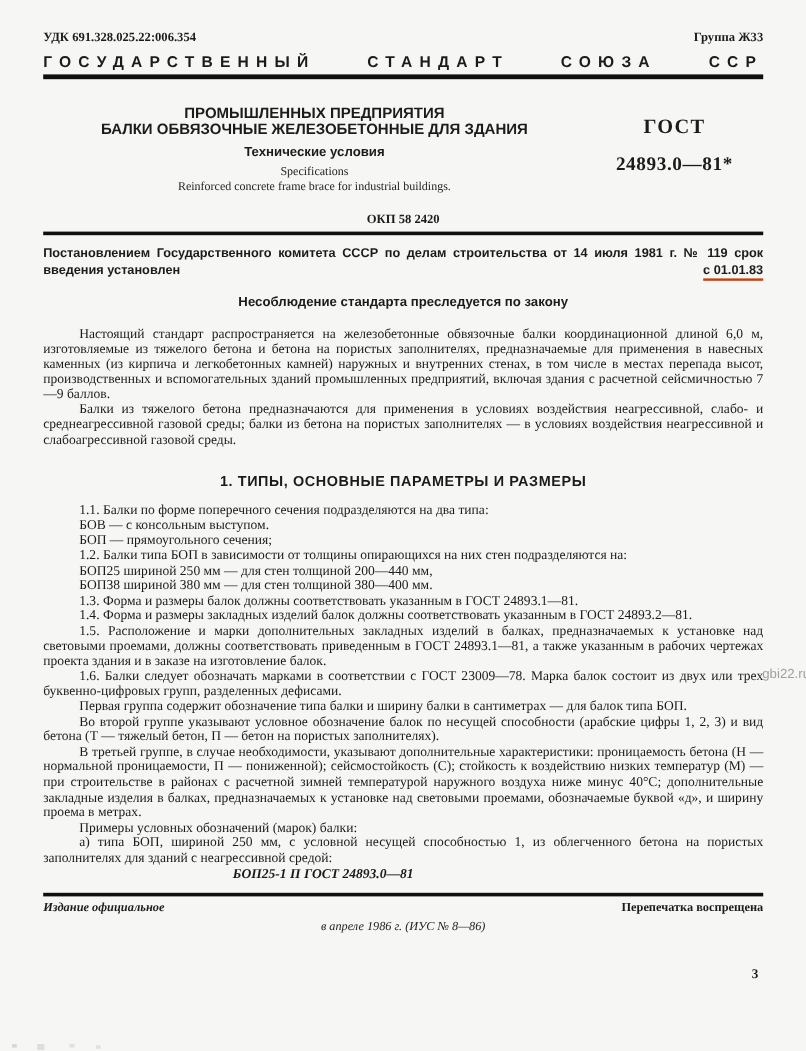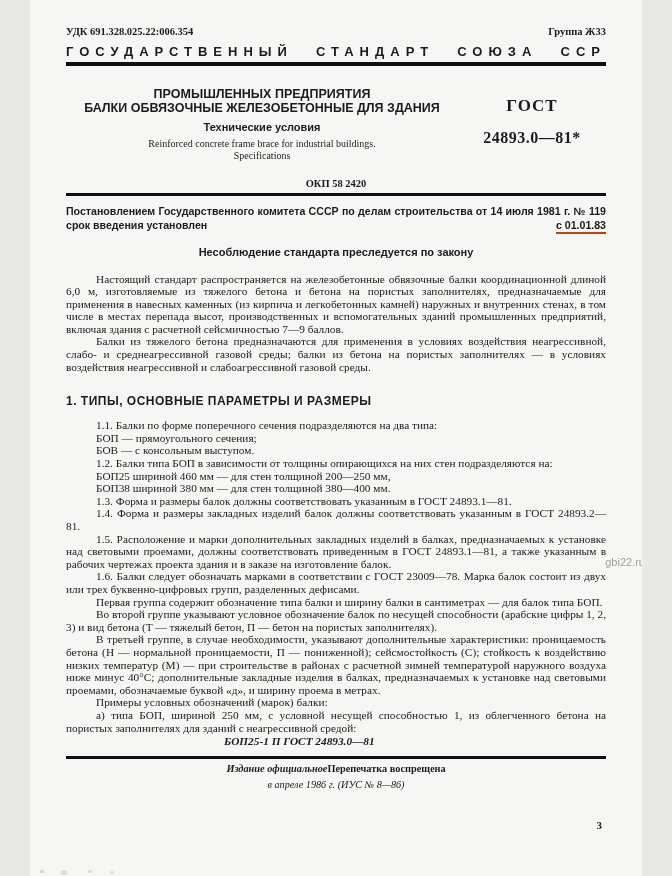--- a/index.html
+++ b/index.html
@@ -3,21 +3,21 @@
 <meta charset="utf-8">
 <style>
   html,body{margin:0;padding:0;}
   body{
     background:#e8e8e6;
     font-family:"Liberation Serif", serif;
     -webkit-font-smoothing:antialiased;
   }
   .page{
     position:relative;
-    width:612px;height:876px;
+    width:672px;height:876px;
     margin:0 auto;
     background:#f6f6f4;
     color:#1b1b1b;
     box-sizing:border-box;
     padding:26px 36px 0 36px;
     overflow:hidden;
   }
   .row{display:flex;justify-content:space-between;align-items:baseline;}
   .udk-row{font-family:"Liberation Serif",serif;font-weight:bold;font-size:10.5px;}
   .masthead{
@@ -64,30 +64,30 @@
     font-family:"Liberation Sans",sans-serif;
     font-weight:bold;font-size:11px;
   }
   .body-copy{margin-top:15px;}
   p.para{
     margin:0;font-size:11.3px;line-height:12.6px;
     text-align:justify;text-indent:30px;
   }
   p.para.noj{text-align:left;}
   .sec-heading{
-    margin:21px 0 11px 0;
+    margin:21px 0 11px 0;text-align:center;
     font-family:"Liberation Sans",sans-serif;
     font-weight:bold;font-size:12px;letter-spacing:.5px;
   }
   .example-mark{
     margin-left:158px;margin-top:1px;
     font-style:italic;font-weight:600;font-size:11.3px;
   }
   .footer-row{
-    display:flex;justify-content:center;align-items:baseline;
+    display:flex;justify-content:space-between;align-items:baseline;
     margin-top:4px;font-size:10.3px;font-weight:bold;
   }
   .official{font-style:italic;}
   .footnote{
     margin-top:5px;text-align:center;
     font-style:italic;font-size:10.2px;line-height:12.5px;color:#222;
   }
   .pageno{margin-top:27px;text-align:right;font-weight:bold;font-size:11px;padding-right:4px;}
   .watermark{
     position:absolute;right:-3px;top:556px;
@@ -118,22 +118,22 @@
   <div class="rule r1"></div>
 
   <div class="title-row">
     <div class="title-col">
       <div class="doc-title">
         <div>ПРОМЫШЛЕННЫХ ПРЕДПРИЯТИЯ</div>
         <div>БАЛКИ ОБВЯЗОЧНЫЕ ЖЕЛЕЗОБЕТОННЫЕ ДЛЯ ЗДАНИЯ</div>
       </div>
       <div class="doc-subtitle">Технические условия</div>
       <div class="doc-title-en">
+        <div>Specifications</div>
         <div>Reinforced concrete frame brace for industrial buildings.</div>
-        <div>Specifications</div>
       </div>
     </div>
     <div class="gost-col">
       <div class="gost-label">ГОСТ</div>
       <div class="gost-number">24893.0—81*</div>
     </div>
   </div>
 
   <div class="okp">ОКП 58 2420</div>
   <div class="rule r2"></div>
@@ -147,24 +147,24 @@
 
   <div class="body-copy">
     <p class="para">Настоящий стандарт распространяется на железобетонные обвязочные балки координационной длиной 6,0 м, изготовляемые из тяжелого бетона и бетона на пористых заполнителях, предназначаемые для применения в навесных каменных (из кирпича и легкобетонных камней) наружных и внутренних стенах, в том числе в местах перепада высот, производственных и вспомогательных зданий промышленных предприятий, включая здания с расчетной сейсмичностью 7—9 баллов.</p>
     <p class="para">Балки из тяжелого бетона предназначаются для применения в условиях воздействия неагрессивной, слабо- и среднеагрессивной газовой среды; балки из бетона на пористых заполнителях — в условиях воздействия неагрессивной и слабоагрессивной газовой среды.</p>
   </div>
 
   <div class="sec-heading">1. ТИПЫ, ОСНОВНЫЕ ПАРАМЕТРЫ И РАЗМЕРЫ</div>
 
   <div>
     <p class="para">1.1. Балки по форме поперечного сечения подразделяются на два типа:</p>
+    <p class="para noj">БОВ — с консольным выступом.</p>
     <p class="para noj">БОП — прямоугольного сечения;</p>
-    <p class="para noj">БОВ — с консольным выступом.</p>
     <p class="para">1.2. Балки типа БОП в зависимости от толщины опирающихся на них стен подразделяются на:</p>
-    <p class="para noj">БОП25 шириной 460 мм — для стен толщиной 200—250 мм,</p>
+    <p class="para noj">БОП25 шириной 250 мм — для стен толщиной 200—440 мм,</p>
     <p class="para noj">БОП38 шириной 380 мм — для стен толщиной 380—400 мм.</p>
     <p class="para">1.3. Форма и размеры балок должны соответствовать указанным в ГОСТ 24893.1—81.</p>
     <p class="para">1.4. Форма и размеры закладных изделий балок должны соответствовать указанным в ГОСТ 24893.2—81.</p>
     <p class="para">1.5. Расположение и марки дополнительных закладных изделий в балках, предназначаемых к установке над световыми проемами, должны соответствовать приведенным в ГОСТ 24893.1—81, а также указанным в рабочих чертежах проекта здания и в заказе на изготовление балок.</p>
     <p class="para">1.6. Балки следует обозначать марками в соответствии с ГОСТ 23009—78. Марка балок состоит из двух или трех буквенно-цифровых групп, разделенных дефисами.</p>
     <p class="para">Первая группа содержит обозначение типа балки и ширину балки в сантиметрах — для балок типа БОП.</p>
     <p class="para">Во второй группе указывают условное обозначение балок по несущей способности (арабские цифры 1, 2, 3) и вид бетона (Т — тяжелый бетон, П — бетон на пористых заполнителях).</p>
     <p class="para">В третьей группе, в случае необходимости, указывают дополнительные характеристики: проницаемость бетона (Н — нормальной проницаемости, П — пониженной); сейсмостойкость (С); стойкость к воздействию низких температур (М) — при строительстве в районах с расчетной зимней температурой наружного воздуха ниже минус 40°С; дополнительные закладные изделия в балках, предназначаемых к установке над световыми проемами, обозначаемые буквой «д», и ширину проема в метрах.</p>
     <p class="para noj">Примеры условных обозначений (марок) балки:</p>
     <p class="para">а) типа БОП, шириной 250 мм, с условной несущей способностью 1, из облегченного бетона на пористых заполнителях для зданий с неагрессивной средой:</p>

